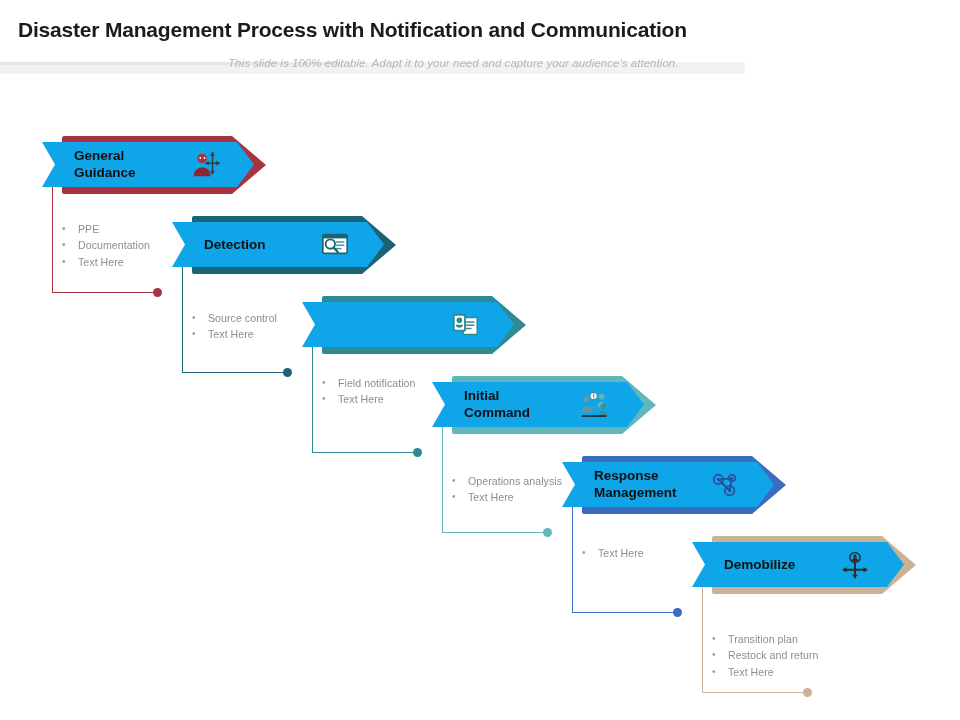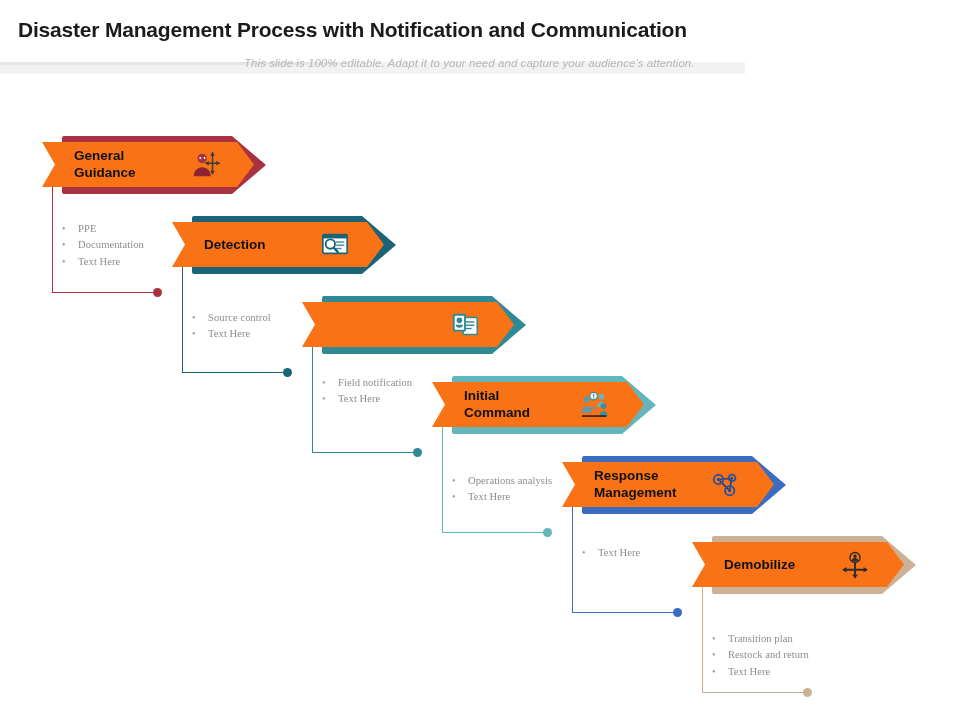--- a/index.html
+++ b/index.html
@@ -45,21 +45,20 @@
   }
   #slide-subtitle {
     position: absolute;
     left: 228px;
     top: 57px;
     font-size: 11.5px;
     font-style: italic;
     color: #b6b6b6;
     white-space: nowrap;
     letter-spacing: 0.05px;
-    margin-left: 16px;
   }
 
   
   .stage {
     position: absolute;
   }
 
   
   .conn-v {
     position: absolute;
@@ -85,21 +84,21 @@
   .bar-tip {
     position: absolute;
     width: 34px;
     height: 58px;
   }
 
   
   .card {
     position: absolute;
     height: 45px;
-    background: #f97316;
+    background: #0ea5e9;
     box-shadow: 0 1px 4px rgba(0,0,0,0.13);
     -webkit-clip-path: polygon(0 0, calc(100% - 17px) 0, 100% 50%, calc(100% - 17px) 100%, 0 100%, 13px 50%);
     clip-path: polygon(0 0, calc(100% - 17px) 0, 100% 50%, calc(100% - 17px) 100%, 0 100%, 13px 50%);
   }
   .card-title {
     position: absolute;
     left: 32px;
     top: 50%;
     transform: translateY(-50%);
     font-size: 13.5px;
@@ -123,21 +122,20 @@
     position: absolute;
     font-size: 10.6px;
     color: #8d8d8d;
     line-height: 1.55;
     letter-spacing: 0.05px;
   }
   .bullets .bl {
     position: relative;
     padding-left: 16px;
     white-space: pre-line;
-    font-family: Liberation Serif, serif;
   }
   .bullets .bl::before {
     content: "\2022";
     position: absolute;
     left: 0;
     top: 0;
     color: #9a9a9a;
     font-size: 10px;
   }
 </style>

